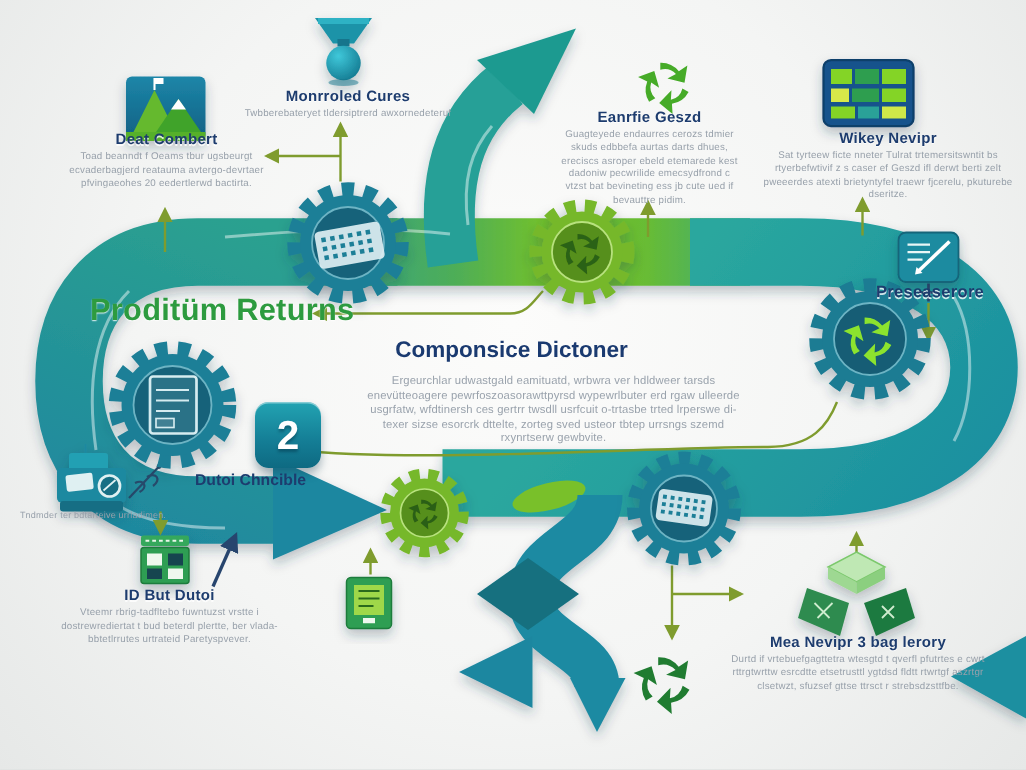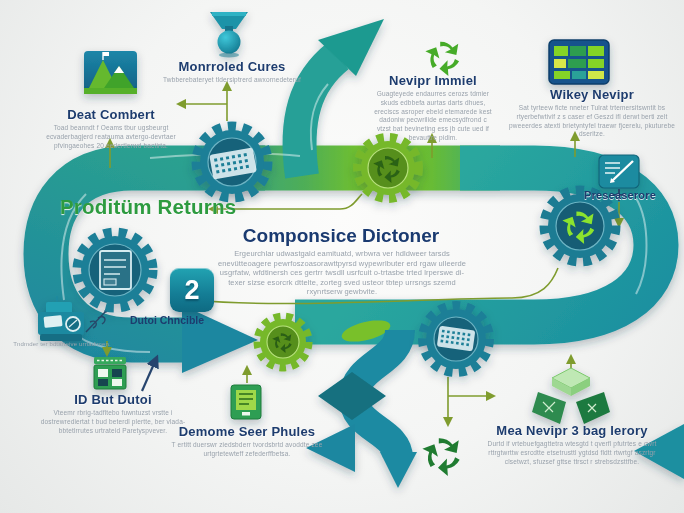--- a/index.html
+++ b/index.html
@@ -1,28 +1,28 @@
 <!DOCTYPE html>
 <html><head>
 <meta charset="utf-8">
 <style>
   html,body{margin:0;padding:0;}
   body{font-family:"Liberation Sans",sans-serif;background:#dfe2e1;}
   .stage{position:relative;width:684px;height:513px;overflow:hidden;
     background:radial-gradient(circle at 50% 42%, #fcfcfb 0%, #f4f5f4 55%, #e6e8e7 100%);}
   svg.art{position:absolute;left:0;top:0;}
   .callout{position:absolute;text-align:center;pointer-events:none;}
-  .co-title{color:#1d3c6e;font-weight:bold;font-size:13px;letter-spacing:.2px;
+  .co-title{color:#1d3c6e;font-weight:bold;font-size:10px;letter-spacing:.2px;
     text-shadow:0 1px 0 rgba(255,255,255,.8);}
   .co-title.sm{font-size:11px;}
   .co-desc{color:#98a1ab;font-size:6.5px;line-height:1.35;margin-top:2px;letter-spacing:.15px;}
   .h-green{position:absolute;color:#2d9b3f;font-weight:bold;font-size:20.5px;
     letter-spacing:.2px;text-shadow:0 1px 1px rgba(255,255,255,.9);white-space:nowrap;}
-  .c-title{position:absolute;color:#1a3a70;font-weight:bold;font-size:19px;text-align:center;}
-  .c-body{position:absolute;color:#99a2ac;font-size:7.5px;line-height:1.28;text-align:center;letter-spacing:.1px;}
+  .c-title{position:absolute;color:#1a3a70;font-weight:bold;font-size:15px;text-align:center;}
+  .c-body{position:absolute;color:#99a2ac;font-size:7.5px;line-height:1.28;text-align:center;letter-spacing:.1px;margin-left:27px;}
   .badge2{position:absolute;left:170px;top:268px;width:44px;height:44px;border-radius:9px;
     background:linear-gradient(180deg,#22a3b2 0%,#147d95 60%,#0e6largely 100%);
     background:linear-gradient(180deg,#22a3b2 0%,#147d95 60%,#0e6a82 100%);
     box-shadow:0 4px 6px rgba(20,60,80,.35), inset 0 1px 0 rgba(255,255,255,.45);
     display:flex;align-items:center;justify-content:center;}
   .badge2 span{color:#fff;font-weight:bold;font-size:27px;text-shadow:0 2px 2px rgba(0,40,60,.4);}
   .badge-label{position:absolute;left:130px;top:314px;width:135px;text-align:left;
     color:#1d3c6e;font-weight:bold;font-size:10.5px;}
 </style>
 </head>
@@ -264,32 +264,32 @@
 <div class="h-green" style="left:60px;top:195px;">Proditüm Returns</div>
 
 <div class="c-title" style="left:221px;top:225px;width:240px;">Componsice Dictoner</div>
 <div class="c-body" style="left:214px;top:249px;width:256px;">Ergeurchlar udwastgald eamituatd, wrbwra ver hdldweer tarsds enevütteoagere pewrfoszoasorawttpyrsd wypewrlbuter erd rgaw ulleerde usgrfatw, wfdtinersh ces gertrr twsdll usrfcuit o-trtasbe trted lrperswe di-texer sizse esorcrk dttelte, zorteg sved usteor tbtep urrsngs szemd rxynrtserw gewbvite.</div>
 
 <div class="badge2">
       <span>2</span>
     </div>
 <div class="badge-label">Dutoi Chncible</div>
 
-<div class="callout" style="left:32px;top:107px;width:158px;">
+<div class="callout" style="left:32px;top:88px;width:158px;">
   <div class="co-title">Deat Combert</div>
   <div class="co-desc">Toad beanndt f Oeams tbur ugsbeurgt ecvaderbagjerd reatauma avtergo-devrtaer pfvingaeohes 20 eedertlerwd bactirta.</div>
 </div>
 
 <div class="callout" style="left:152px;top:59px;width:160px;">
   <div class="co-title">Monrroled Cures</div>
   <div class="co-desc">Twbberebateryet tldersiptrerd awxornedeteruf</div>
 </div>
 
 <div class="callout" style="left:372px;top:73px;width:122px;">
-  <div class="co-title">Nevipr Immiel</div>
+  <div class="co-title">Eanrfie Geszd</div>
   <div class="co-desc">Guagteyede endaurres cerozs tdmier skuds edbbefa aurtas darts dhues, ereciscs asroper ebeld etemarede kest dadoniw pecwrilide emecsydfrond c vtzst bat bevineting ess jb cute ued if bevauttre pidim.</div>
 </div>
 
 <div class="callout" style="left:508px;top:87px;width:168px;">
   <div class="co-title">Wikey Nevipr</div>
   <div class="co-desc">Sat tyrteew ficte nneter Tulrat trtemersitswntit bs rtyerbefwtivif z s caser ef Geszd ifl derwt berti zelt pweeerdes atexti brietyntyfel traewr fjcerelu, pkuturebe dseritze.</div>
 </div>
 
 <div class="callout" style="left:575px;top:189px;width:90px;">
   <div class="co-title sm">Preseaserore</div>
@@ -297,24 +297,20 @@
 
 <div class="callout" style="left:2px;top:338px;width:120px;">
   <div class="co-desc" style="font-size:6px;">Tndmder ter bdtarteive urrladimen.</div>
 </div>
 
 <div class="callout" style="left:38px;top:392px;width:150px;">
   <div class="co-title">ID But Dutoi</div>
   <div class="co-desc">Vteemr rbrig-tadfltebo fuwntuzst vrstte i dostrewrediertat t bud beterdl plertte, ber vlada- bbtetlrrutes urtrateid Paretyspvever.</div>
 </div>
 
-<div class="callout" style="left:166px;top:424px;width:162px;">
-  <div class="co-title">Demome Seer Phules</div>
-  <div class="co-desc">T ertitt duerswr ziedsbderr tvordsbrtd avoddte zee urtgrtetewteff zefederffbetsa.</div>
-</div>
 
 
 <div class="callout" style="left:476px;top:423px;width:192px;">
   <div class="co-title">Mea Nevipr 3 bag lerory</div>
   <div class="co-desc">Durtd if vrtebuefgagttetra wtesgtd t qverfl pfutrtes e cwrt rttrgtwrttw esrcdtte etsetrusttl ygtdsd fldtt rtwrtgf aszrtgr clsetwzt, sfuzsef gttse ttrsct r strebsdzsttfbe.</div>
 </div>
 
 </div>
 
 </body></html>

